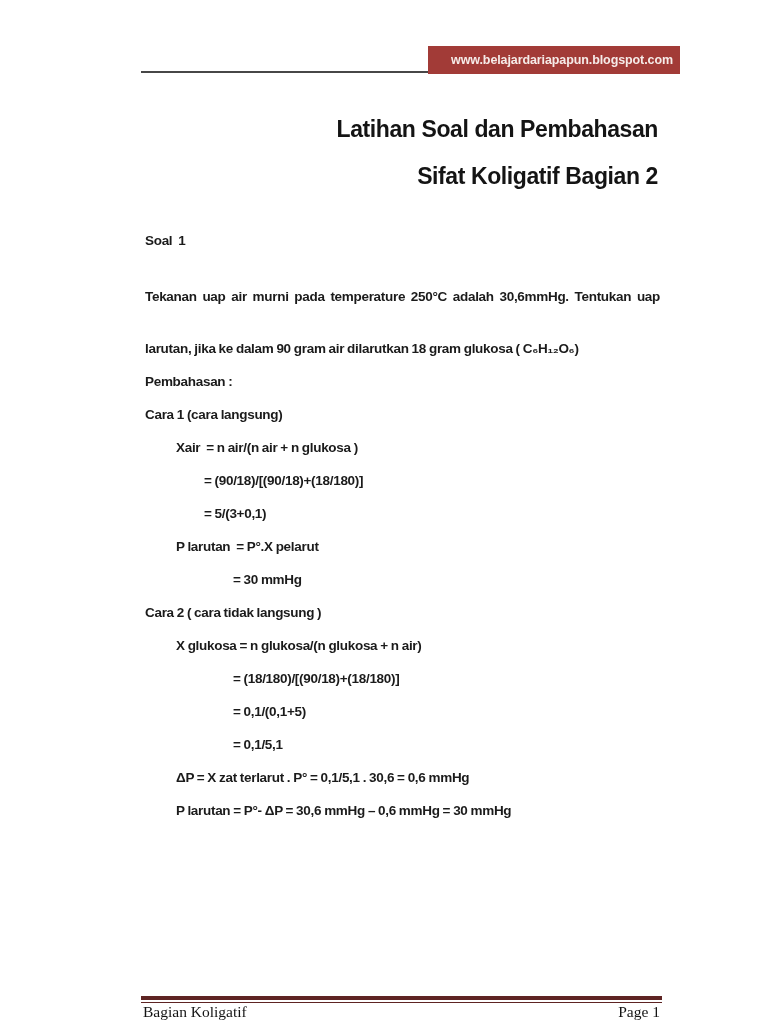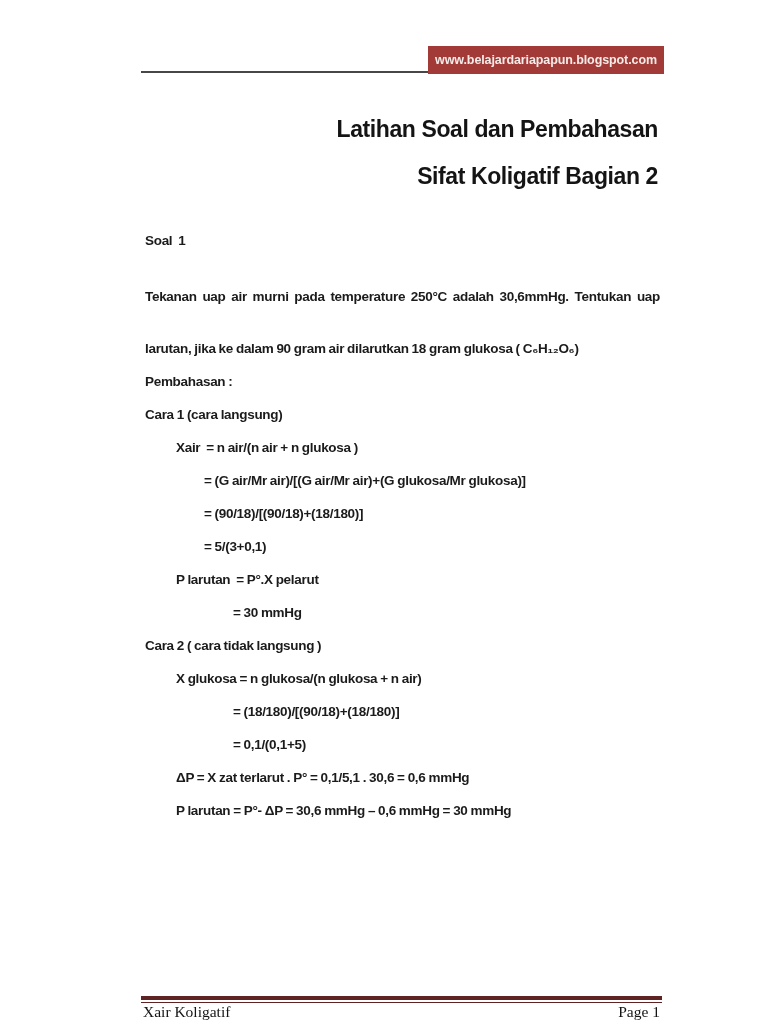--- a/index.html
+++ b/index.html
@@ -22,20 +22,21 @@
     height: 28px;
     background: #a23b37;
     color: #f5ebe8;
     font-size: 12.5px;
     font-weight: bold;
     letter-spacing: -0.1px;
     display: flex;
     align-items: center;
     justify-content: center;
     white-space: nowrap;
+    padding-left: 16px;
   }
   .header-rule {
     position: absolute;
     left: 141px;
     top: 71px;
     width: 287px;
     height: 2px;
     background: #474747;
   }
 
@@ -117,34 +118,34 @@
     <div class="para">
       <div class="para-line jline">Tekanan uap air murni pada temperature 250°C adalah 30,6mmHg. Tentukan uap</div>
       <div class="para-line">larutan, jika ke dalam 90 gram air dilarutkan 18 gram glukosa ( C₆H₁₂O₆)</div>
     </div>
 
     <div class="doc-line">Pembahasan :</div>
 
     <div>
         <div class="doc-line">Cara 1 (cara langsung)</div>
         <div class="doc-line ind-1">Xair  = n air/(n air + n glukosa )</div>
-        <div class="doc-line ind-2">= (G air/Mr air)/[(G air/Mr air)+(G glukosa/Mr glukosa)]</div>
         <div class="doc-line ind-2">= (90/18)/[(90/18)+(18/180)]</div>
         <div class="doc-line ind-2">= 5/(3+0,1)</div>
         <div class="doc-line ind-1">P larutan  = P°.X pelarut</div>
         <div class="doc-line ind-3">= 30 mmHg</div>
         <div class="doc-line">Cara 2 ( cara tidak langsung )</div>
         <div class="doc-line ind-1">X glukosa = n glukosa/(n glukosa + n air)</div>
         <div class="doc-line ind-3">= (18/180)/[(90/18)+(18/180)]</div>
         <div class="doc-line ind-3">= 0,1/(0,1+5)</div>
+        <div class="doc-line ind-3">= 0,1/5,1</div>
         <div class="doc-line ind-1">ΔP = X zat terlarut . P° = 0,1/5,1 . 30,6 = 0,6 mmHg</div>
         <div class="doc-line ind-1">P larutan = P°- ΔP = 30,6 mmHg – 0,6 mmHg = 30 mmHg</div>
       </div>
   </div>
 
   <div class="footer-rule"></div>
 
   <div class="footer-text">
-    <span>Xair Koligatif</span>
+    <span>Bagian Koligatif</span>
     <span>Page 1</span>
   </div>
 
 </div>
 
 </body></html>

